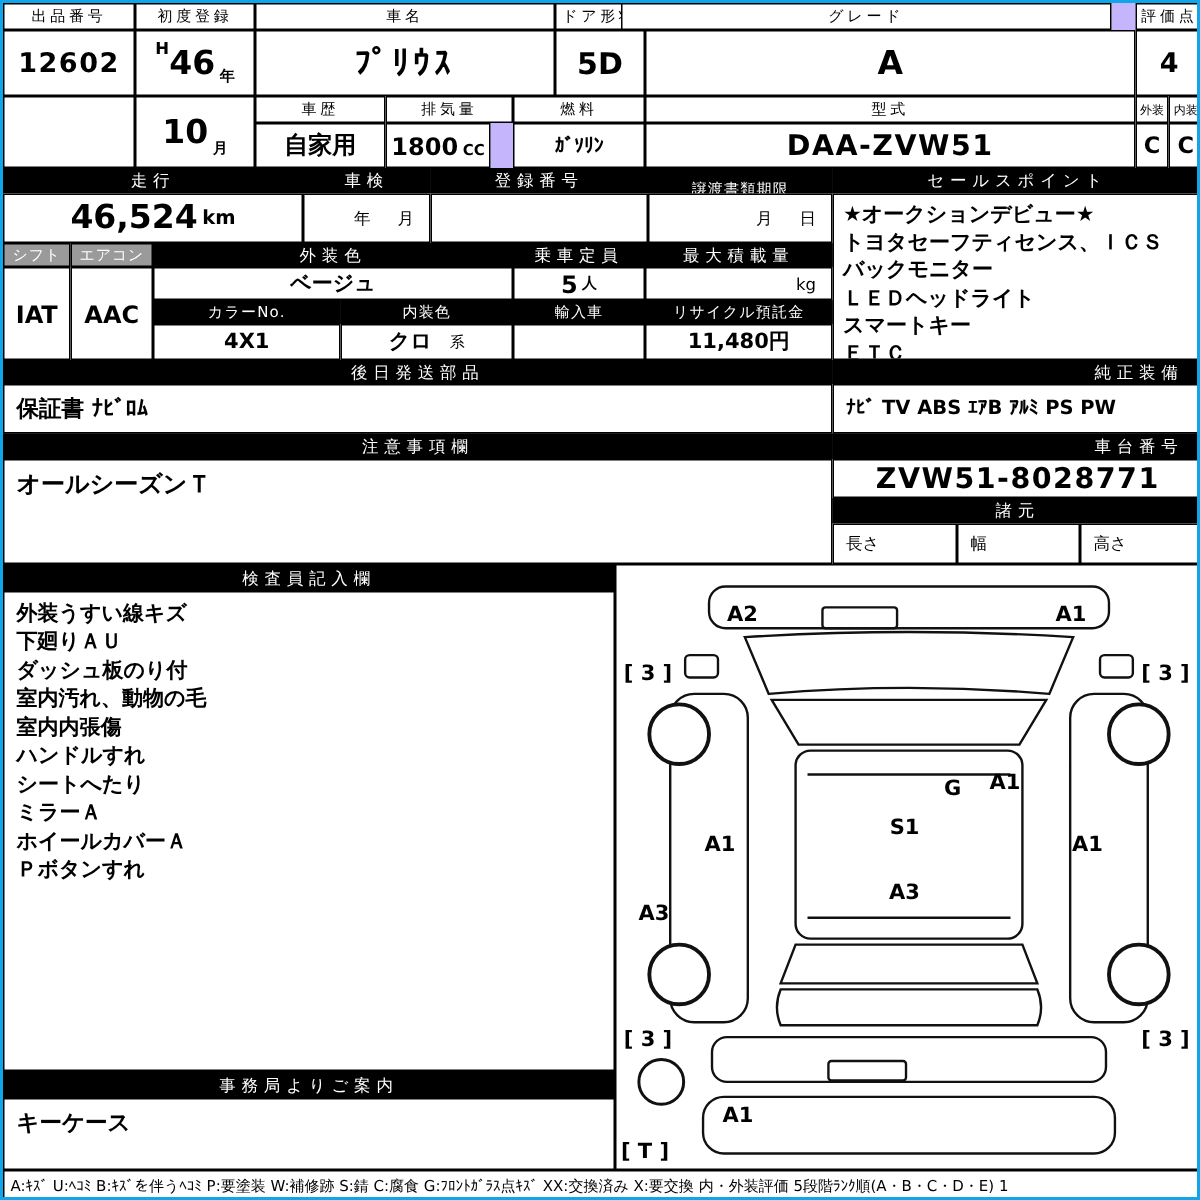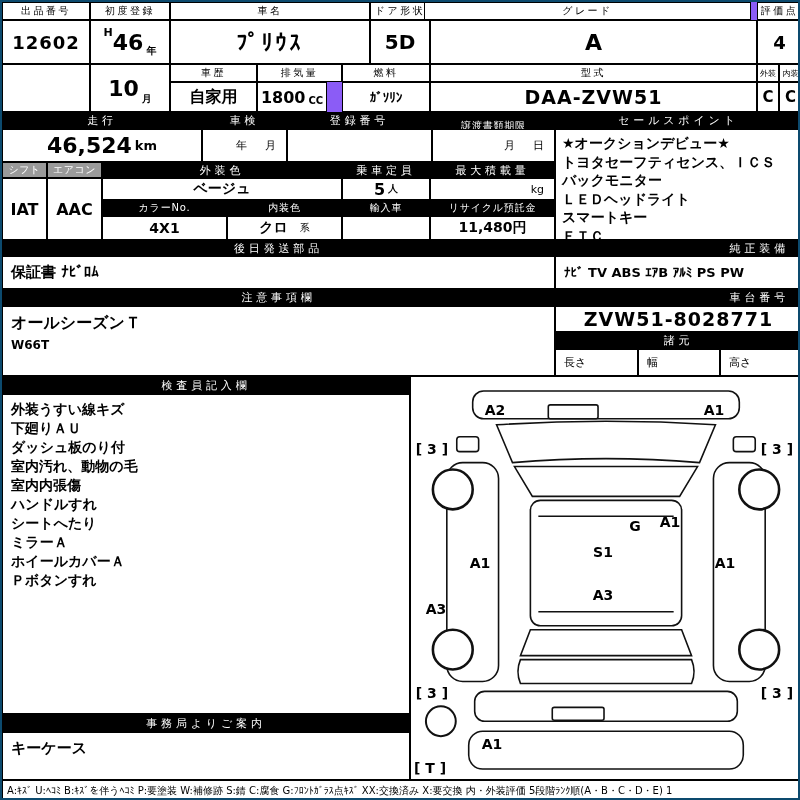--- a/index.html
+++ b/index.html
@@ -1,19 +1,19 @@
 <!DOCTYPE html>
 <html><head>
 <meta charset="utf-8">
 <style>
   * { margin:0; padding:0; box-sizing:border-box; }
   html,body { background:#e8e8e8; }
   .sheet {
     position:relative; width:800px; height:800px; margin:0 auto;
-    background:#8b5cf6; border:2px solid #0c4a6e; overflow:hidden;
+    background:#c4b5fd; border:2px solid #0ea5e9; overflow:hidden;
     font-family:"DejaVu Sans", sans-serif; color:#000;
   }
   .cell {
     position:absolute; border:1px solid #000; background:#fff;
     display:flex; align-items:center; justify-content:center;
     white-space:nowrap; overflow:hidden;
   }
   
   .whdr { font-size:10px; letter-spacing:0.25em; }
   .whdr.tiny { font-size:8px; letter-spacing:0; }
@@ -53,21 +53,21 @@
 </style>
 </head>
 <body>
 
 <div class="sheet">
 
   <div class="cell whdr" style="left:0;top:0;width:88px;height:18px">出品番号</div>
   <div class="cell whdr" style="left:88px;top:0;width:80px;height:18px">初度登録</div>
   <div class="cell whdr" style="left:168px;top:0;width:200px;height:18px">車名</div>
   <div class="cell whdr" style="left:368px;top:0;width:60px;height:18px">ドア形状</div>
-  <div class="cell whdr" style="left:422px;top:0;width:327px;height:18px">グレード</div>
+  <div class="cell whdr" style="left:412px;top:0;width:327px;height:18px">グレード</div>
   <div class="cell whdr" style="left:755px;top:0;width:45px;height:18px">評価点</div>
 
   <div class="cell val f26 ls1" style="left:0;top:18px;width:88px;height:44px">12602</div>
   <div class="cell" style="left:88px;top:18px;width:80px;height:44px">
     <span class="pre">H</span>
     <span class="val f22">46</span>
     <span class="unit">年</span>
   </div>
   <div class="cell val f22 ls3" style="left:168px;top:18px;width:200px;height:44px">ﾌﾟﾘｳｽ</div>
   <div class="cell val f20" style="left:368px;top:18px;width:60px;height:44px">5D</div>
@@ -160,21 +160,20 @@
   <div class="cell hdr" style="left:0;top:238px;width:553px;height:16px">後日発送部品</div>
   <div class="cell hdr right" style="left:553px;top:238px;width:247px;height:16px">純正装備</div>
   <div class="cell val f15 left" style="left:0;top:254px;width:553px;height:33px">保証書 ﾅﾋﾞﾛﾑ</div>
   <div class="cell val f13 left" style="left:553px;top:254px;width:247px;height:33px">ﾅﾋﾞ TV ABS ｴｱB ｱﾙﾐ PS PW</div>
 
   <div class="cell hdr" style="left:0;top:287px;width:553px;height:17px">注意事項欄</div>
   <div class="cell hdr right" style="left:553px;top:287px;width:247px;height:17px">車台番号</div>
 
   <div class="cell notesarea" style="left:0;top:304px;width:553px;height:70px">
     <div class="note1">オールシーズンＴ</div>
-    <div class="note2">W66T</div>
   </div>
   <div class="cell val f19 ls1" style="left:553px;top:304px;width:247px;height:26px">ZVW51-8028771</div>
   <div class="cell hdr" style="left:553px;top:330px;width:247px;height:17px">諸元</div>
   <div class="cell speccell" style="left:553px;top:347px;width:83px;height:27px">
     <span>長さ</span>
   </div>
   <div class="cell speccell" style="left:636px;top:347px;width:82px;height:27px">
     <span>幅</span>
   </div>
   <div class="cell speccell" style="left:718px;top:347px;width:82px;height:27px">

